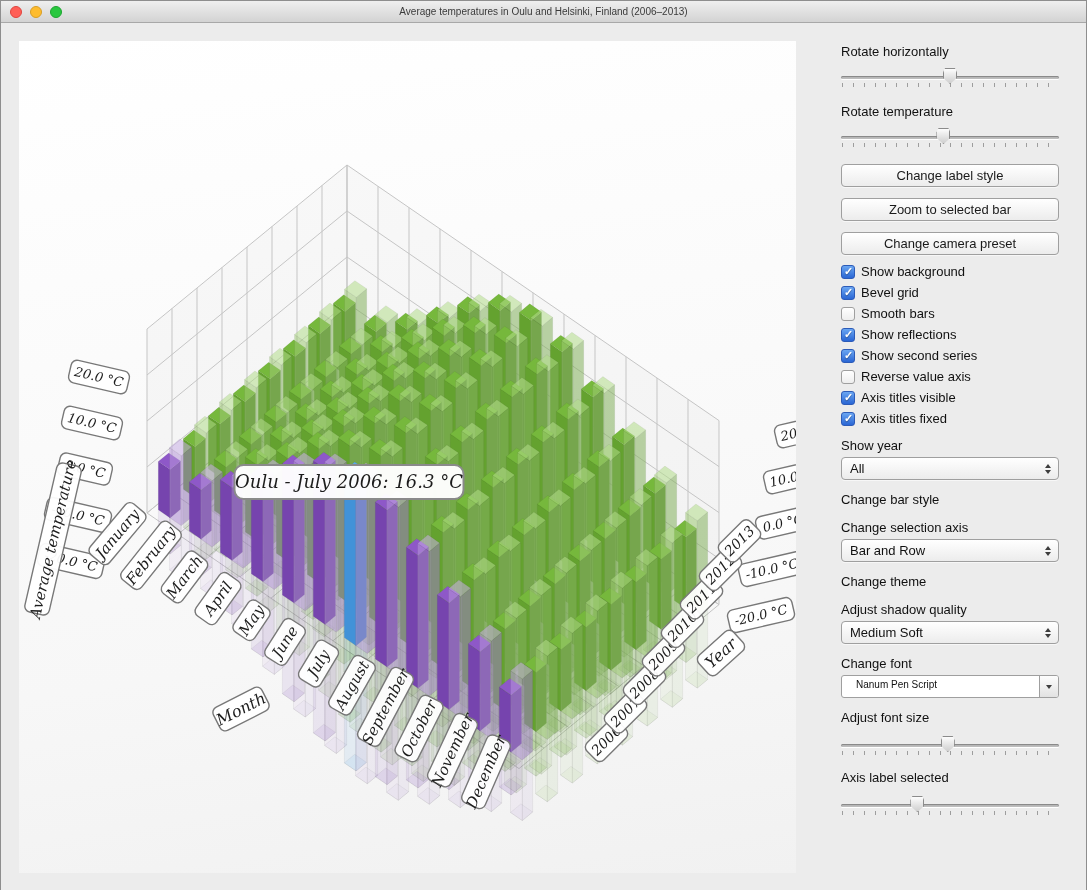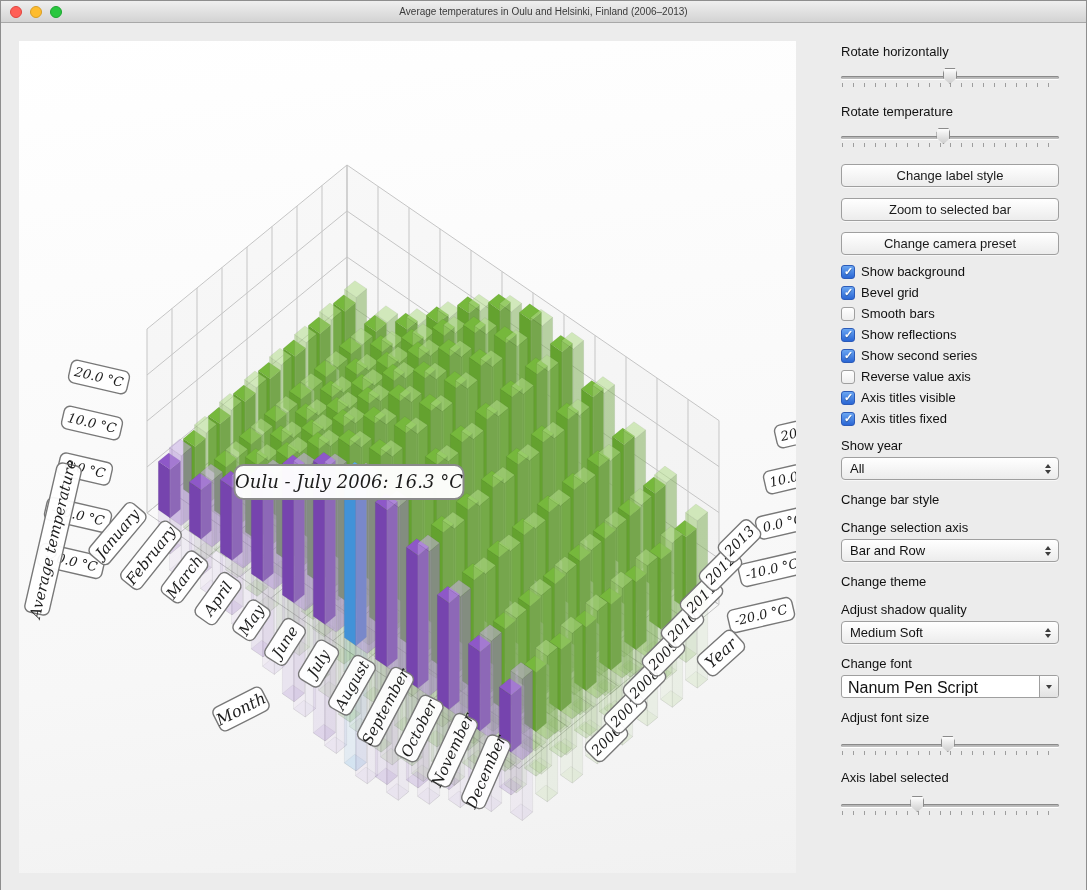--- a/index.html
+++ b/index.html
@@ -48,21 +48,21 @@
   
   .popup { height:23px; background:linear-gradient(#ffffff,#ececec); border:1px solid #9f9f9f; border-radius:4px;
            display:flex; align-items:center; padding:0 6px 0 8px; box-shadow:0 1px 0 rgba(255,255,255,.6); }
   .arrows { margin-left:auto; display:flex; flex-direction:column; gap:2px; padding-right:1px; }
   .arr-up { width:0; height:0; border-left:3.5px solid transparent; border-right:3.5px solid transparent;
             border-bottom:4px solid #3d3d3d; }
   .arr-dn { width:0; height:0; border-left:3.5px solid transparent; border-right:3.5px solid transparent;
             border-top:4px solid #3d3d3d; }
   
   .combo { height:23px; display:flex; border:1px solid #9f9f9f; border-radius:3px; background:#fff; }
-  .combo-value { flex:1; padding:3px 6px; font-size:16px; overflow:hidden; white-space:nowrap; }
+  .combo-value { flex:1; padding:3px 6px; font-size:10px; overflow:hidden; white-space:nowrap;margin-left:8px; }
   .combo-btn { width:19px; border-left:1px solid #9f9f9f; background:linear-gradient(#fdfdfd,#e2e2e2);
                display:flex; align-items:center; justify-content:center; border-radius:0 2px 2px 0; }
 </style>
 </head>
 <body>
 
 <div class="window">
   <div class="titlebar">
     <div class="traffic">
       <span class="tl close"></span>

